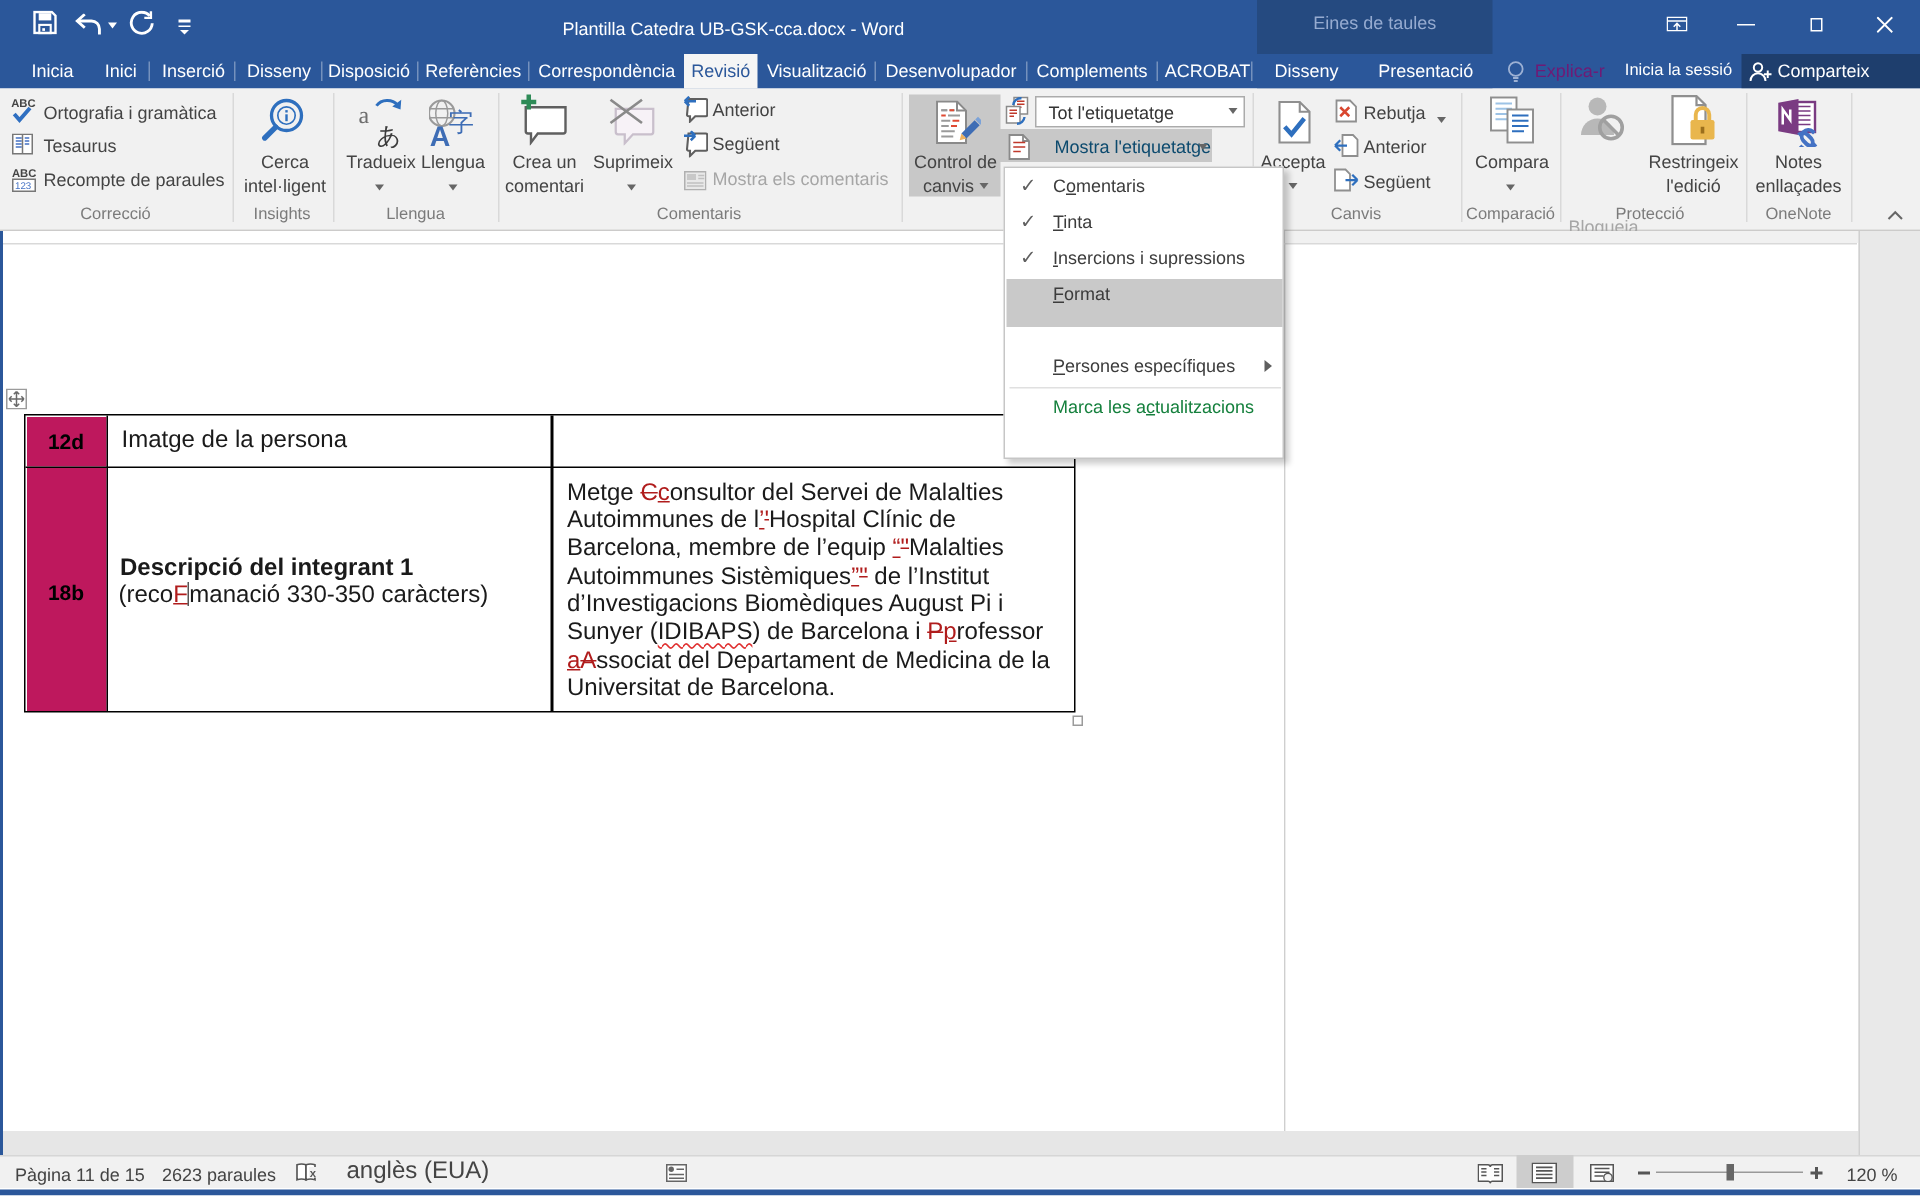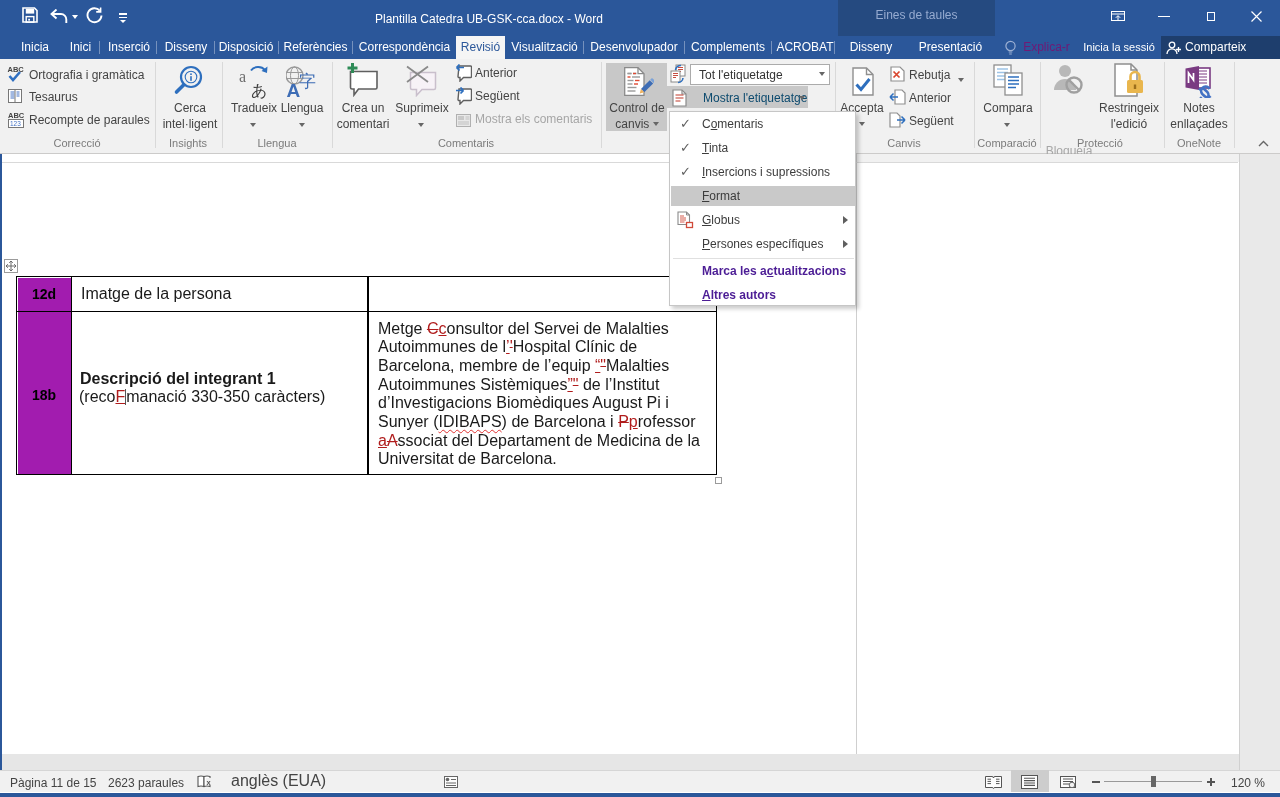--- a/index.html
+++ b/index.html
@@ -25,28 +25,28 @@
   #canvas { left:0; top:154px; width:1280px; height:616px; background:#e6e6e6; }
   #page { position:absolute; left:2px; top:0; width:854px; height:600px; background:#fff; }
   #vline { position:absolute; left:856px; top:0; width:1px; height:600px; background:#cfcfcf; }
   #rightpane { position:absolute; left:857px; top:0; width:382px; height:600px; background:#fff; }
   #scrollstrip { position:absolute; left:1239px; top:0; width:41px; height:616px; background:#e9e9e9; border-left:1px solid #d0d0d0; }
   #leftedge { left:0; top:154px; width:2px; height:616px; background:#2b579a; }
   #menu { left:669px; top:111px; width:187px; height:195px; background:#fff; border:1px solid #c6c6c6; box-shadow:3px 3px 4px rgba(0,0,0,0.2); z-index:50; }
   .mi { position:absolute; left:1px; width:184px; height:24px; font-size:12px; color:#3c3c3c; line-height:24px; }
   .mi .txt { position:absolute; left:31px; top:0; }
   .mi .chk { position:absolute; left:9px; top:0; color:#5f5f5f; font-size:13px; }
-  .mi.dis { color:#4c1d95;font-weight:bold; }
+  .mi.dis { color:#15803d; }
   .mi .sub { position:absolute; left:172px; top:8px; width:0; height:0; border-top:4px solid transparent; border-bottom:4px solid transparent; border-left:5px solid #5f5f5f; }
   #statusbar { left:0; top:770px; width:1280px; height:22px; background:#f1f1f1; border-top:1px solid #d6d6d6; font-size:12px; color:#444; }
   #bluestrip { left:0; top:793px; width:1280px; height:4px; background:#2b579a; }
   .doc { color:#1a1a1a; }
   u.r { color:#b01c1c; text-decoration:underline; }
   s.r { color:#b01c1c; }
-  .ycell { position:absolute; background:#a21caf; font-weight:bold; font-size:14px; color:#000; text-align:center; }
+  .ycell { position:absolute; background:#be185d; font-weight:bold; font-size:14px; color:#000; text-align:center; }
 </style>
 </head>
 <body>
 
 <div class="abs" id="titlebar"></div>
 <div class="abs" id="ctxblock"></div>
 <div class="abs" style="left:838px; top:8px; width:157px; text-align:center; color:#96abd0; font-size:12px;">Eines de taules</div>
 <div class="abs" style="left:375px; top:12px; color:#fff; font-size:12px;">Plantilla Catedra UB-GSK-cca.docx - Word</div>
 <svg class="abs" style="left:22px; top:7px;" width="16" height="16" viewBox="0 0 16 16">
   <path d="M1 1 h11.5 l2.5 2.5 V15 H1 z" fill="none" stroke="#fff" stroke-width="1.6"></path>
@@ -360,43 +360,30 @@
       <span class="txt">C<u>o</u>mentaris</span>
     </div>
   <div class="mi" style="top:24px;">
       <span class="chk">✓</span>
       <span class="txt"><u>T</u>inta</span>
     </div>
   <div class="mi" style="top:48px;">
       <span class="chk">✓</span>
       <span class="txt"><u>I</u>nsercions i supressions</span>
     </div>
-  <div class="mi" style="top:74px; height:20px; line-height:20px; background:#c9c9c9;">
+  <div class="mi" style="top:74px; height:32px; line-height:20px; background:#c9c9c9;">
       <span class="txt"><u>F</u>ormat</span>
-    </div>
-  <div class="mi" style="top:96px;">
-    <svg style="position:absolute; left:6px; top:3px;" width="17" height="18" viewBox="0 0 17 18">
-      <path d="M1 1 h8.5 l3 3 v9.5 h-11.5 z" fill="#fff" stroke="#8a8a8a" stroke-width="1.1"></path>
-      <path d="M9.5 1 v3 h3" fill="none" stroke="#8a8a8a" stroke-width="1"></path>
-      <path d="M3 5 h4 M3 7 h6 M3 9 h6 M3 11 h4.5" stroke="#d04a3a" stroke-width="0.9"></path>
-      <rect x="9.5" y="11.5" width="6" height="5" fill="#fff" stroke="#d04a3a" stroke-width="1.3"></rect>
-    </svg>
-    <span class="txt"><u>G</u>lobus</span>
-      <span class="sub"></span>
     </div>
   <div class="mi" style="top:120px;">
       <span class="txt"><u>P</u>ersones específiques</span>
       <span class="sub"></span>
     </div>
   <div class="abs" style="left:3px; top:146px; width:181px; height:1px; background:#e0e0e0;"></div>
   <div class="mi dis" style="top:147px;">
       <span class="txt">Marca les a<u>c</u>tualitzacions</span>
-    </div>
-  <div class="mi dis" style="top:171px;">
-      <span class="txt"><u>A</u>ltres autors</span>
     </div>
 </div>
 
 <div class="abs" id="statusbar"></div>
 <div class="abs" style="left:10px; top:776px; font-size:12px; color:#444;">Pàgina 11 de 15</div>
 <div class="abs" style="left:108px; top:776px; font-size:12px; color:#444;">2623 paraules</div>
 <svg class="abs" style="left:197px; top:775px;" width="16" height="14" viewBox="0 0 16 14">
   <path d="M1 1.5 Q4 0.5 7 1.5 v10 Q4 10.5 1 11.5 z" fill="#fff" stroke="#555" stroke-width="1.1"></path>
   <path d="M13 1.5 Q10 0.5 7 1.5 v10 Q10 10.5 13 11.5 z" fill="#fff" stroke="#555" stroke-width="1.1"></path>
   <rect x="9" y="3" width="7" height="7" fill="#f1f1f1"></rect>

